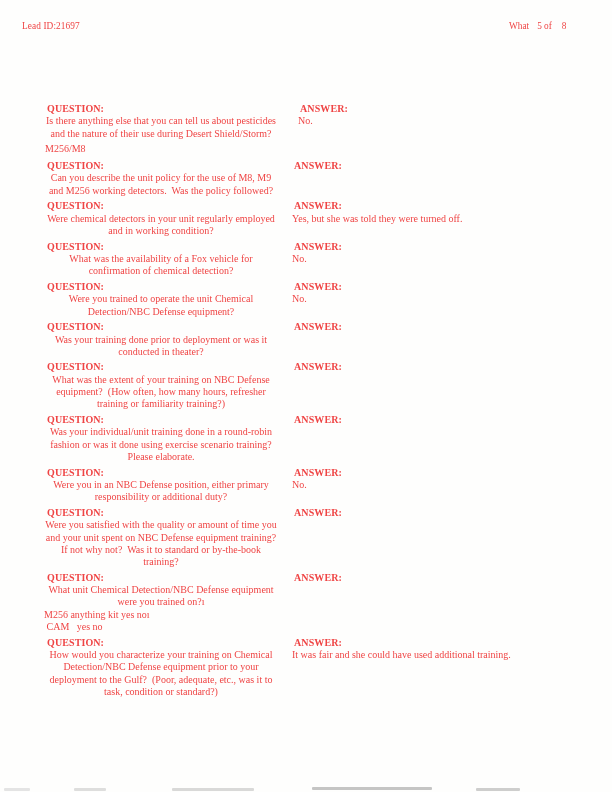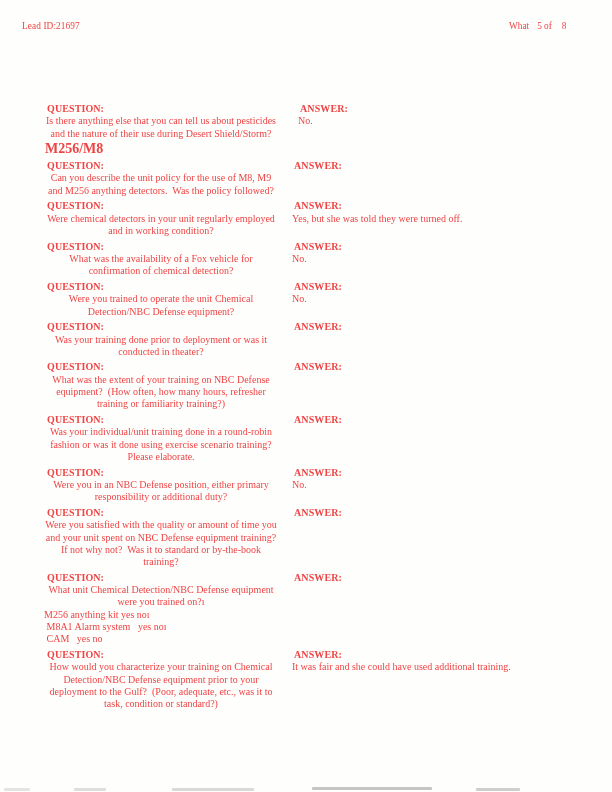--- a/index.html
+++ b/index.html
@@ -66,22 +66,22 @@
     line-height: 12.3px;
     width: 252px;
     white-space: pre-wrap;
   }
   .extra-line {
     font-size: 10px;
     line-height: 12.3px;
     white-space: pre;
   }
   .section-header {
-    font-weight: bold;
-    font-size: 14px;
+    font-weight: normal;
+    font-size: 10px;
     line-height: 12.3px;
     margin: 2px 0 4.5px 0;
     padding-left: 1px;
   }
 
   .smudge {
     position: absolute;
     background: #8d8d8d;
     border-radius: 1px;
     filter: blur(0.7px);
@@ -109,21 +109,21 @@
         </div>
         <div class="a-col">
           <div class="qa-label">ANSWER:</div>
           <div class="a-text">No.</div>
         </div>
       </div>
       <div class="section-header">M256/M8</div>
       <div class="qa-row">
         <div class="q-col">
           <div class="qa-label">QUESTION:</div>
-          <div class="q-text">Can you describe the unit policy for the use of M8, M9 and M256 anything detectors.  Was the policy followed?</div>
+          <div class="q-text">Can you describe the unit policy for the use of M8, M9 and M256 working detectors.  Was the policy followed?</div>
         </div>
         <div class="a-col">
           <div class="qa-label">ANSWER:</div>
           <div class="a-text"></div>
         </div>
       </div>
       <div class="qa-row">
         <div class="q-col">
           <div class="qa-label">QUESTION:</div>
           <div class="q-text">Were chemical detectors in your unit regularly employed and in working condition?</div>
@@ -199,21 +199,20 @@
         </div>
         <div class="a-col">
           <div class="qa-label">ANSWER:</div>
         </div>
       </div>
       <div class="qa-row">
         <div class="q-col">
           <div class="qa-label">QUESTION:</div>
           <div class="q-text">What unit Chemical Detection/NBC Defense equipment were you trained on?ı</div>
           <div class="extra-line">M256 anything kit yes noı</div>
-          <div class="extra-line"> M8A1 Alarm system   yes noı</div>
           <div class="extra-line"> CAM   yes no</div>
         </div>
         <div class="a-col">
           <div class="qa-label">ANSWER:</div>
           <div class="a-text"></div>
         </div>
       </div>
       <div class="qa-row">
         <div class="q-col">
           <div class="qa-label">QUESTION:</div>

